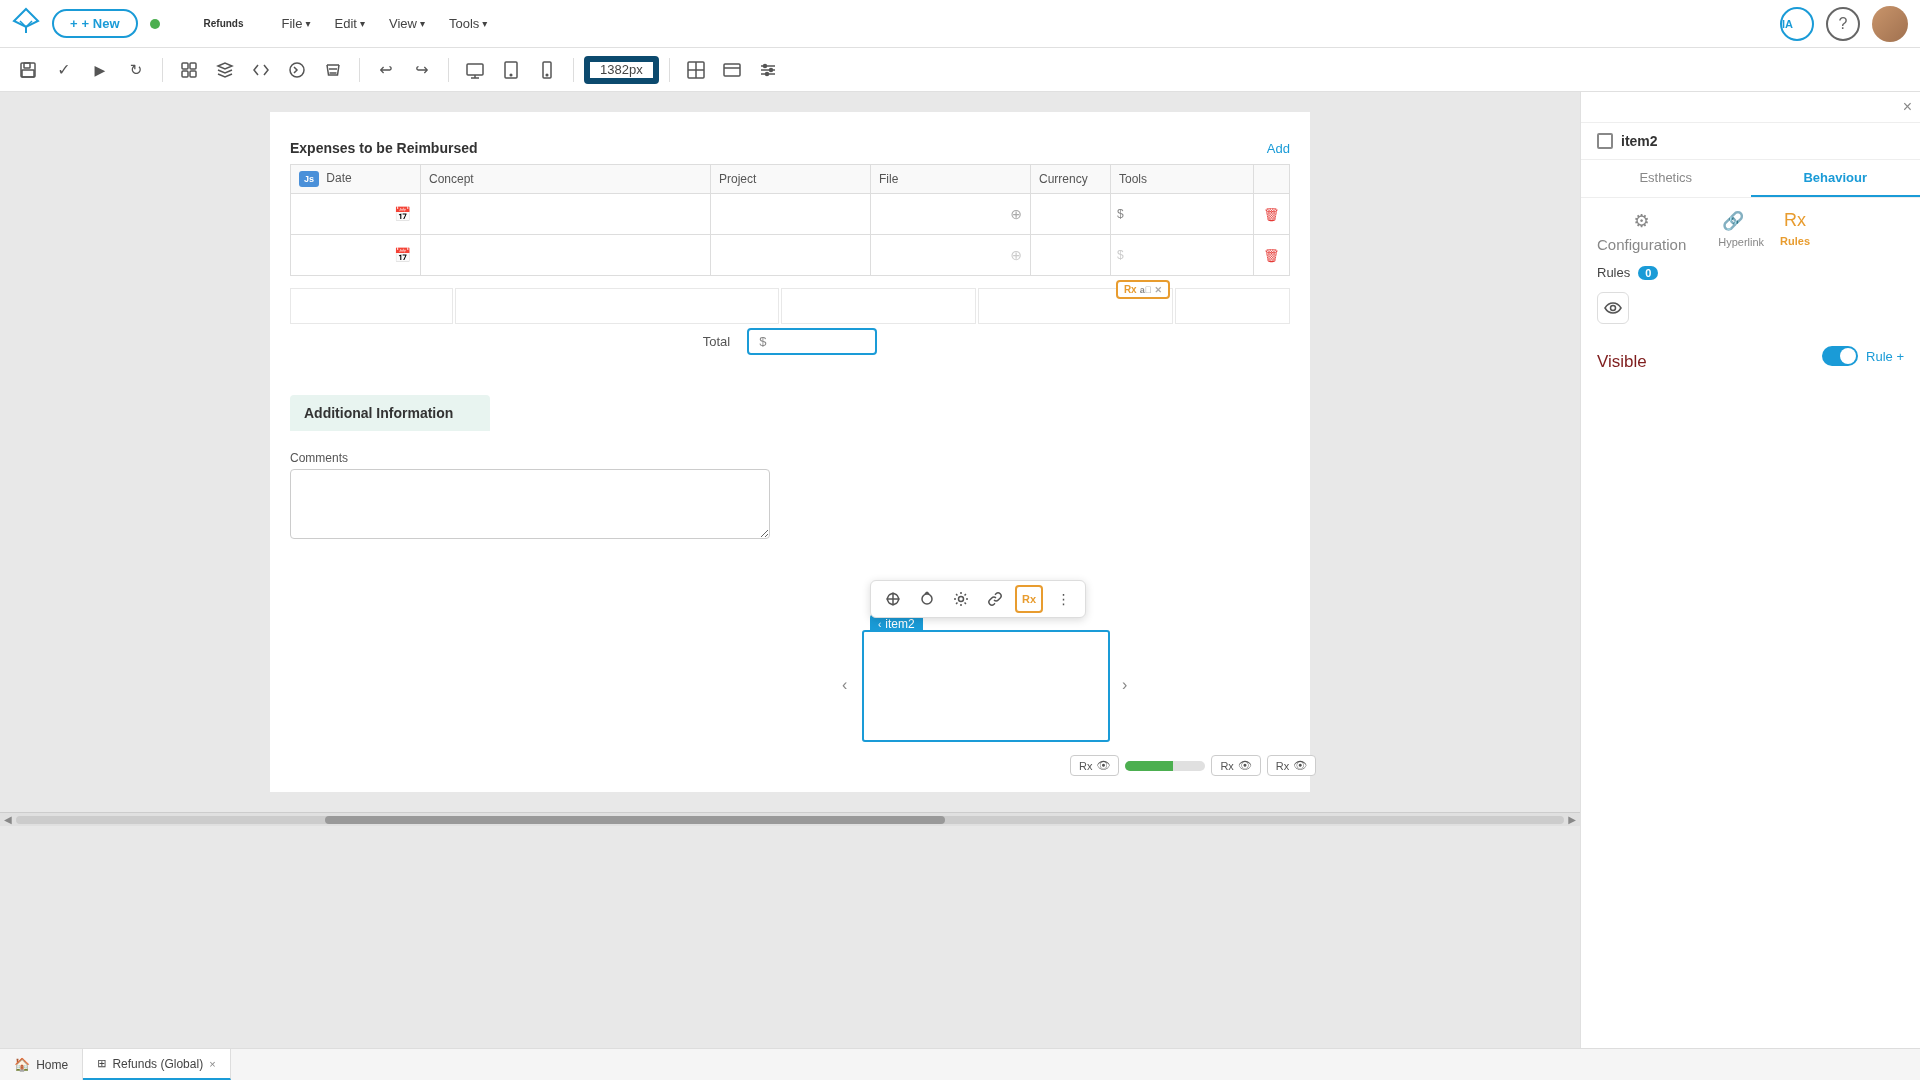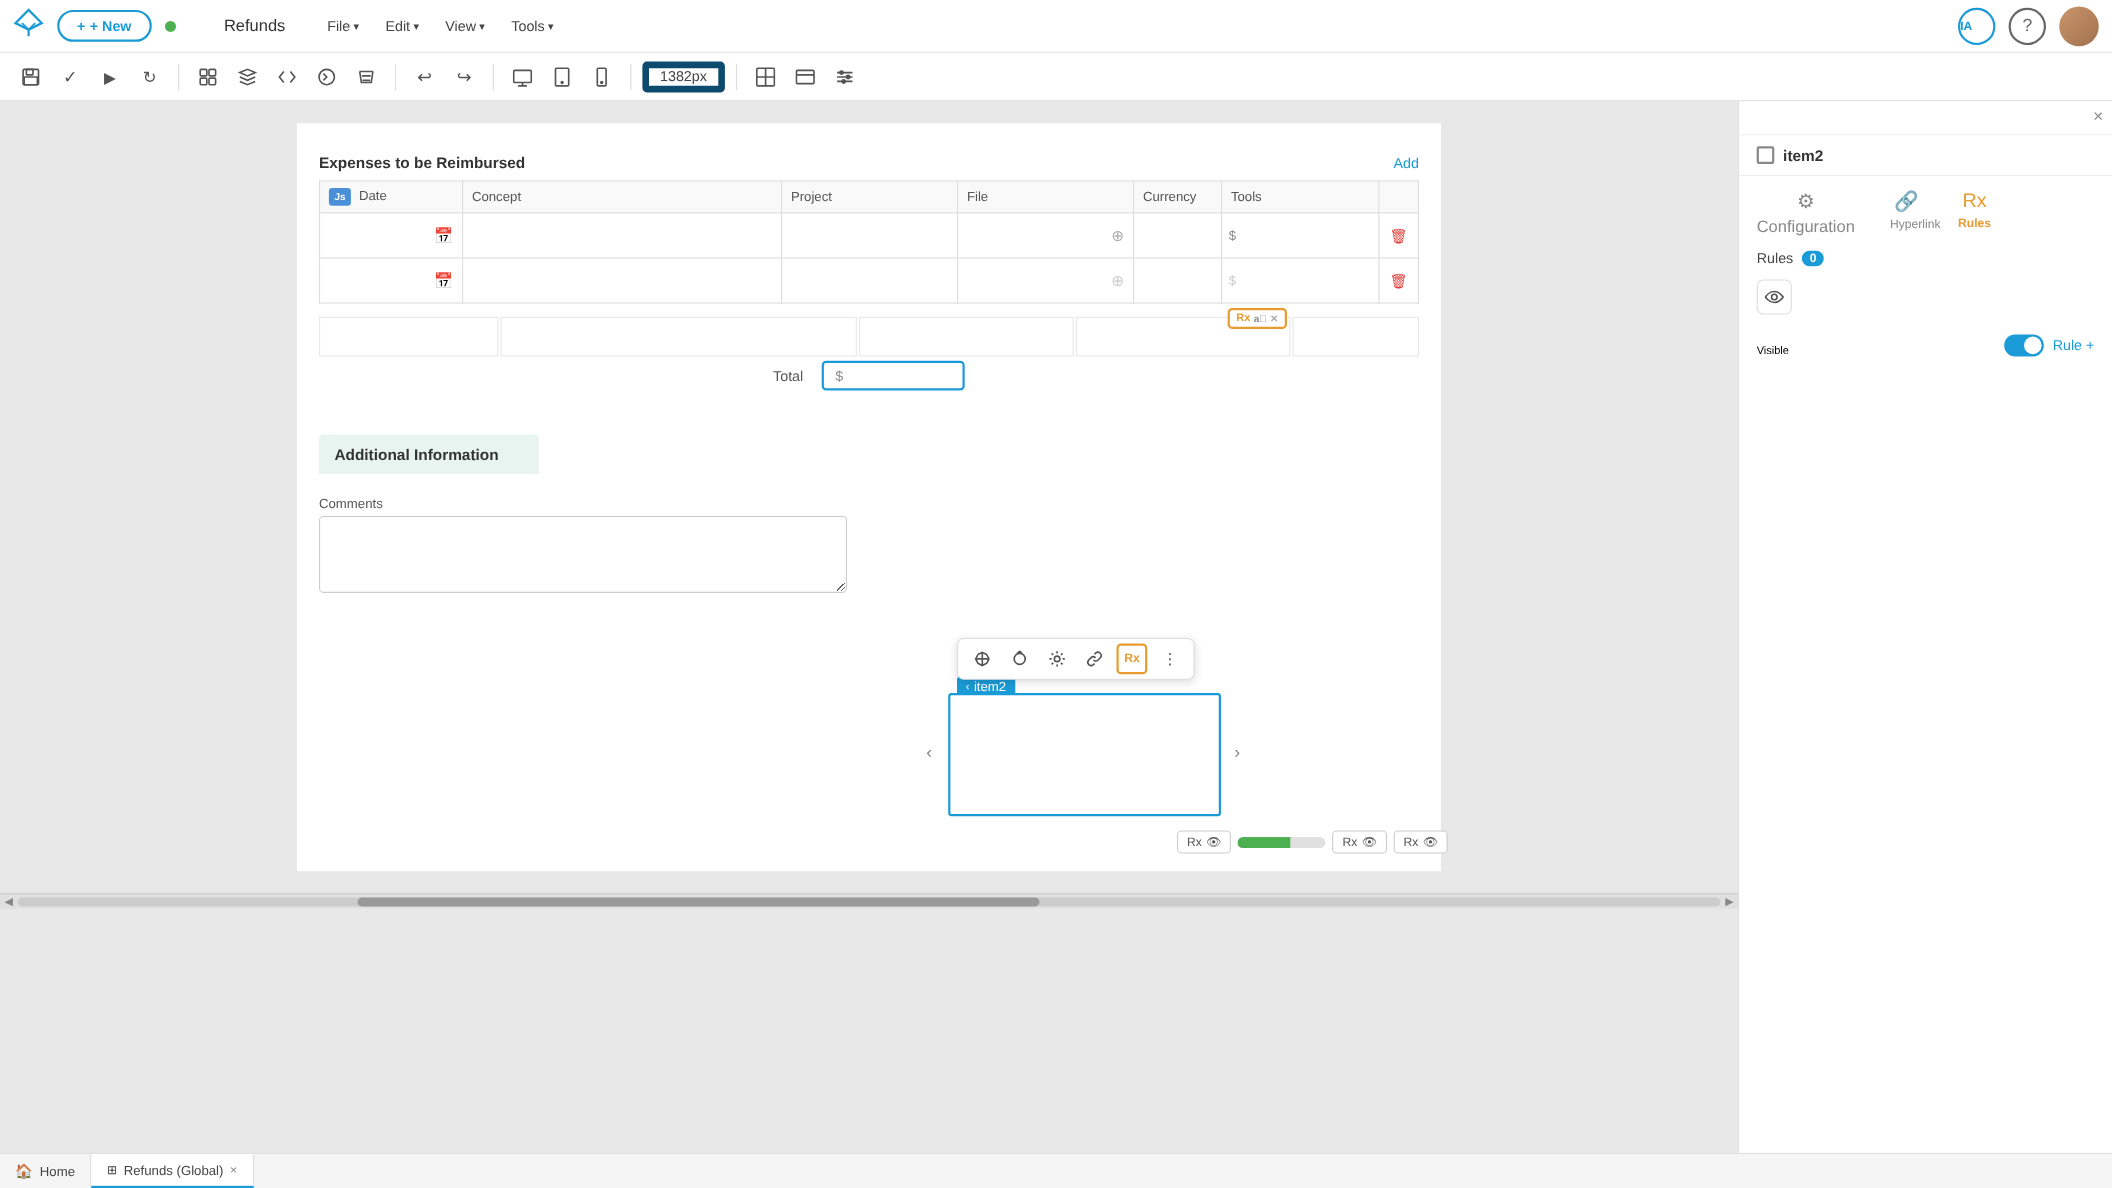--- a/index.html
+++ b/index.html
@@ -90,21 +90,21 @@
     .sub-tab { display: flex; flex-direction: column; align-items: center; gap: 4px; cursor: pointer; color: #888; font-size: 11px; }
     .sub-tab.active { color: #e89c2f; }
 
     
     .rules-section { padding: 12px 16px; }
     .rules-row { display: flex; align-items: center; gap: 8px; margin-bottom: 12px; }
     .rules-label { font-size: 13px; color: #444; font-weight: 500; }
     .rules-count { background: #1a9bd7; color: #fff; border-radius: 10px; padding: 1px 7px; font-size: 11px; font-weight: 700; }
     .eye-btn { width: 32px; height: 32px; display: flex; align-items: center; justify-content: center; border: 1px solid #ddd; border-radius: 6px; cursor: pointer; color: #555; font-size: 16px; }
     .visible-row { display: flex; align-items: center; justify-content: space-between; }
-    .visible-label { font-size: 10px; color: #000000; margin-top: 12px; }
+    .visible-label { font-size: 17px; color: #7f1d1d; margin-top: 12px; }
     .toggle { width: 36px; height: 20px; background: #1a9bd7; border-radius: 10px; position: relative; cursor: pointer; }
     .toggle::after { content: ''; position: absolute; width: 16px; height: 16px; background: #fff; border-radius: 50%; top: 2px; left: 18px; }
     .rule-add { color: #1a9bd7; font-size: 13px; cursor: pointer; display: flex; align-items: center; gap: 3px; }
 
     
     #bottom-bar { height: 32px; background: #f5f5f5; border-top: 1px solid #ddd; display: flex; align-items: center; padding: 0 0; }
     .tab-item { display: flex; align-items: center; gap: 6px; padding: 0 14px; height: 100%; font-size: 12px; color: #444; cursor: pointer; border-right: 1px solid #ddd; }
     .tab-item.active { background: #fff; border-bottom: 2px solid #1a9bd7; }
     .tab-close { color: #888; font-size: 11px; cursor: pointer; }
     .home-tab { padding: 0 14px; height: 100%; display: flex; align-items: center; gap: 6px; font-size: 12px; color: #444; cursor: pointer; border-right: 1px solid #ddd; }
@@ -123,21 +123,21 @@
     </svg>
   </span>
 
   <button class="new-btn">
     <span>+</span>
     <span>+ New</span>
   </button>
 
   <div style="display:flex;align-items:center;gap:6px;">
     <span class="dot" style="width:10px;height:10px;background:#4caf50;border-radius:50%;display:inline-block;"></span>
-    <span style="font-size:15px;font-weight:400;color:#333;padding-left:38px;">Refunds</span>
+    <span style="font-size:10px;font-weight:700;color:#333;padding-left:38px;">Refunds</span>
   </div>
 
   <div class="menu-items">
     <div class="menu-item">
       <span>File</span>
       <span style="font-size:10px;">▾</span>
     </div>
     <div class="menu-item">
       <span>Edit</span>
       <span style="font-size:10px;">▾</span>
@@ -486,20 +486,28 @@
   <div id="right-panel">
     <div class="right-panel-header">
       <span class="close-btn">×</span>
     </div>
 
     <div class="item2-header">
       <div class="checkbox-sq"></div>
       <span class="item2-name">item2</span>
     </div>
 
+    <div class="panel-tabs">
+      <div class="panel-tab">
+        <span>Esthetics</span>
+      </div>
+      <div class="panel-tab active">
+        <span>Behaviour</span>
+      </div>
+    </div>
 
     <div class="sub-tabs">
       <div class="sub-tab">
         <span style="font-size:18px;color:#888;">⚙</span>
         <span style="font-size:15px;color:#888;">Configuration</span>
       </div>
       <div class="sub-tab">
         <span style="font-size:18px;color:#888;">🔗</span>
         <span style="font-size:11px;color:#888;margin-left:16px;">Hyperlink</span>
       </div>

